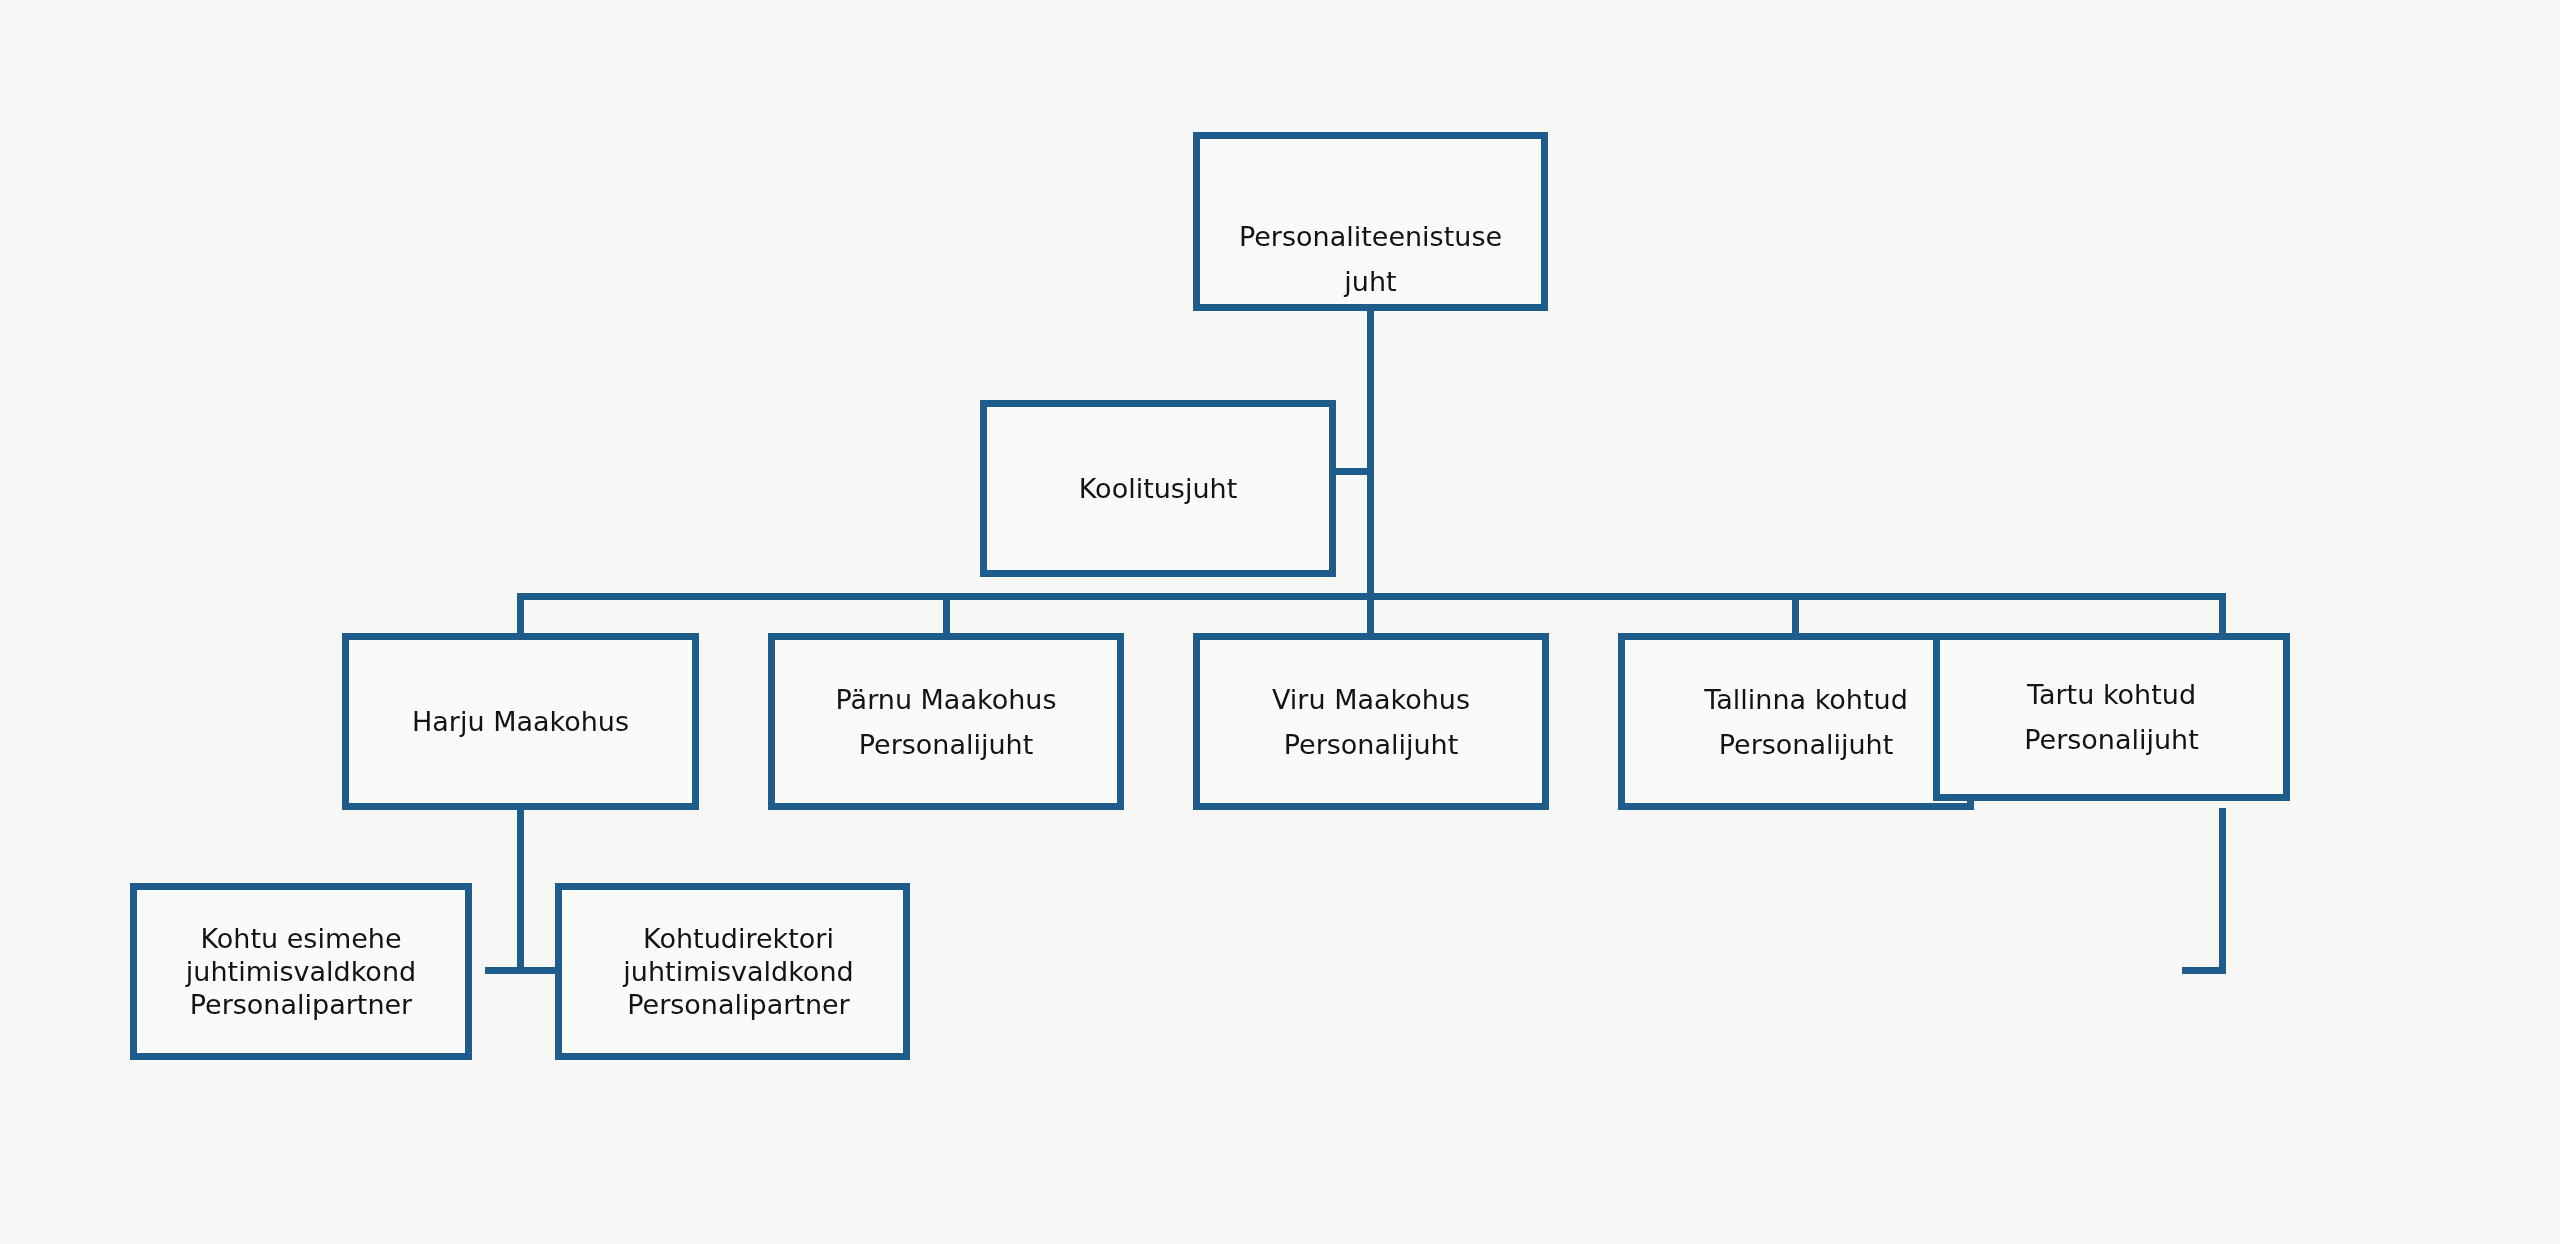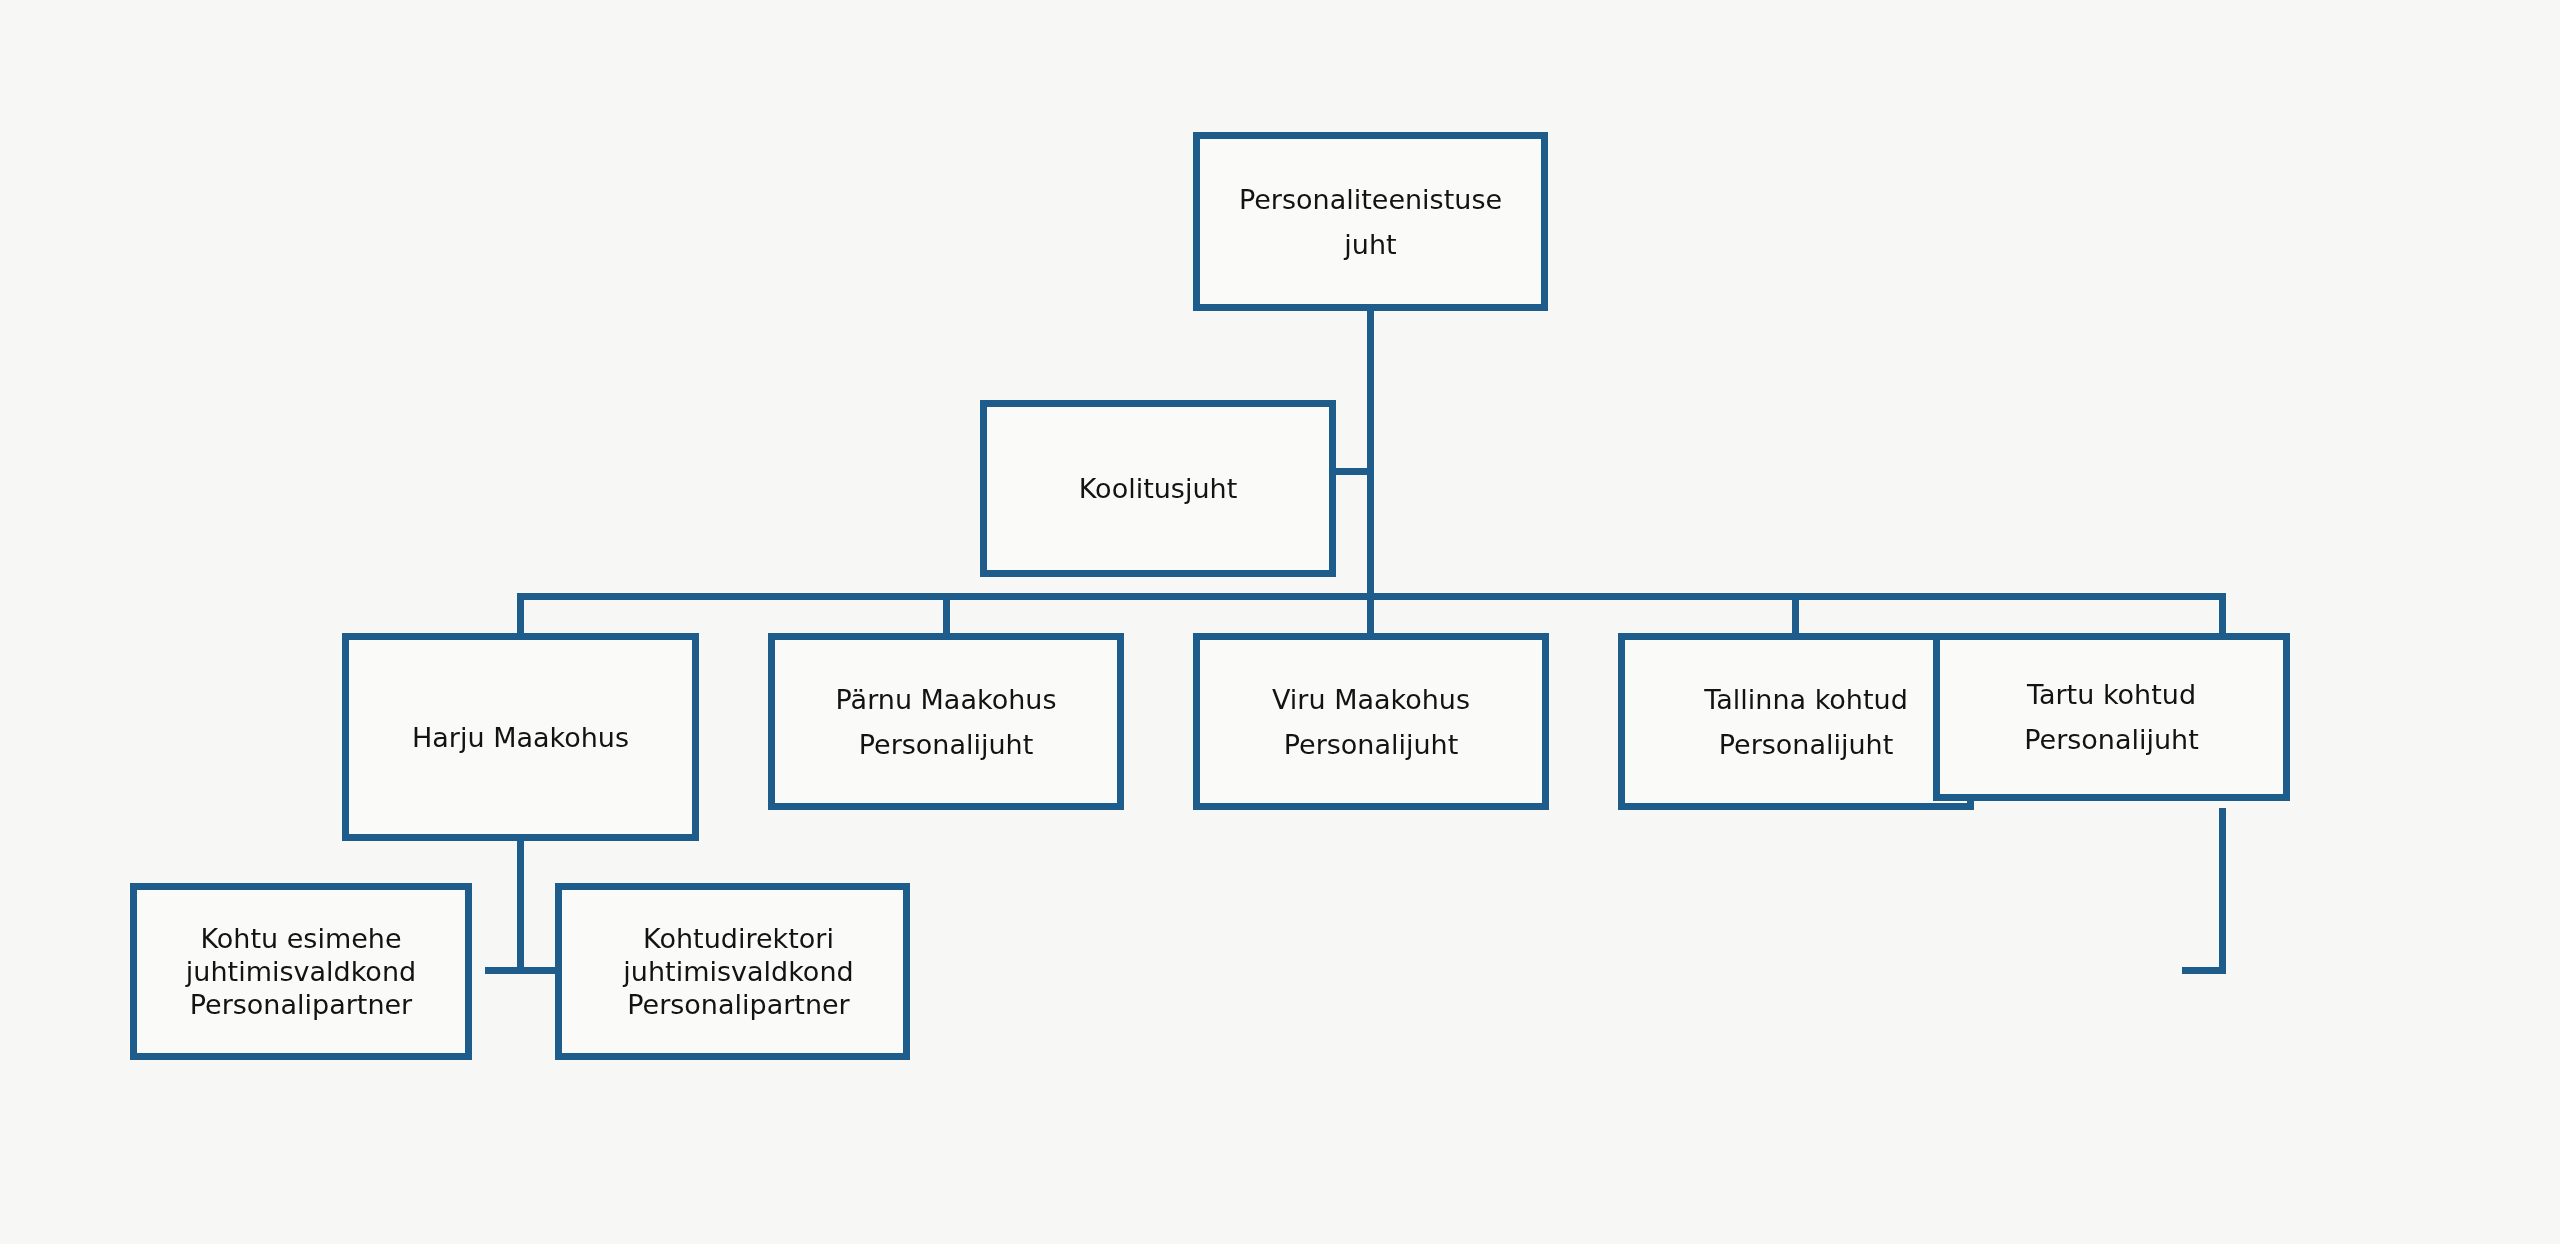--- a/index.html
+++ b/index.html
@@ -29,23 +29,23 @@
     text-align:center;
     font-size:27px;
   }
   .node .ln{display:block;white-space:nowrap;}
   .lh2 .ln{line-height:45px;}
   .lh3 .ln{line-height:33px;}
   .lh1 .ln{line-height:45px;}
   .conn{position:absolute;background:var(--line);}
 
   
-  .n-root       {left:1193px;top:132px;width:355px;height:179px;}
+  .n-root       {left:1193px;top:132px;width:355px;height:179px;justify-content:flex-end;}
   .n-kool       {left:980px; top:400px;width:356px;height:177px;}
-  .n-harju      {left:342px; top:633px;width:357px;height:208px;}
+  .n-harju      {left:342px; top:633px;width:357px;height:177px;}
   .n-parnu      {left:768px; top:633px;width:356px;height:177px;}
   .n-viru       {left:1193px;top:633px;width:356px;height:177px;}
   .n-tallinna   {left:1618px;top:633px;width:356px;height:177px;padding-left:20px;}
   .n-tartu      {left:1933px;top:633px;width:357px;height:168px;}
   .n-esimehe    {left:130px; top:883px;width:342px;height:177px;text-align:right;}
   .n-direktori  {left:555px; top:883px;width:355px;height:177px;padding-left:12px;}
   .n-konsultant {left:1832px;top:883px;width:353px;height:177px;}
 
   
   .c-root-v     {left:1367px;top:309px;width:7px;height:324px;}

